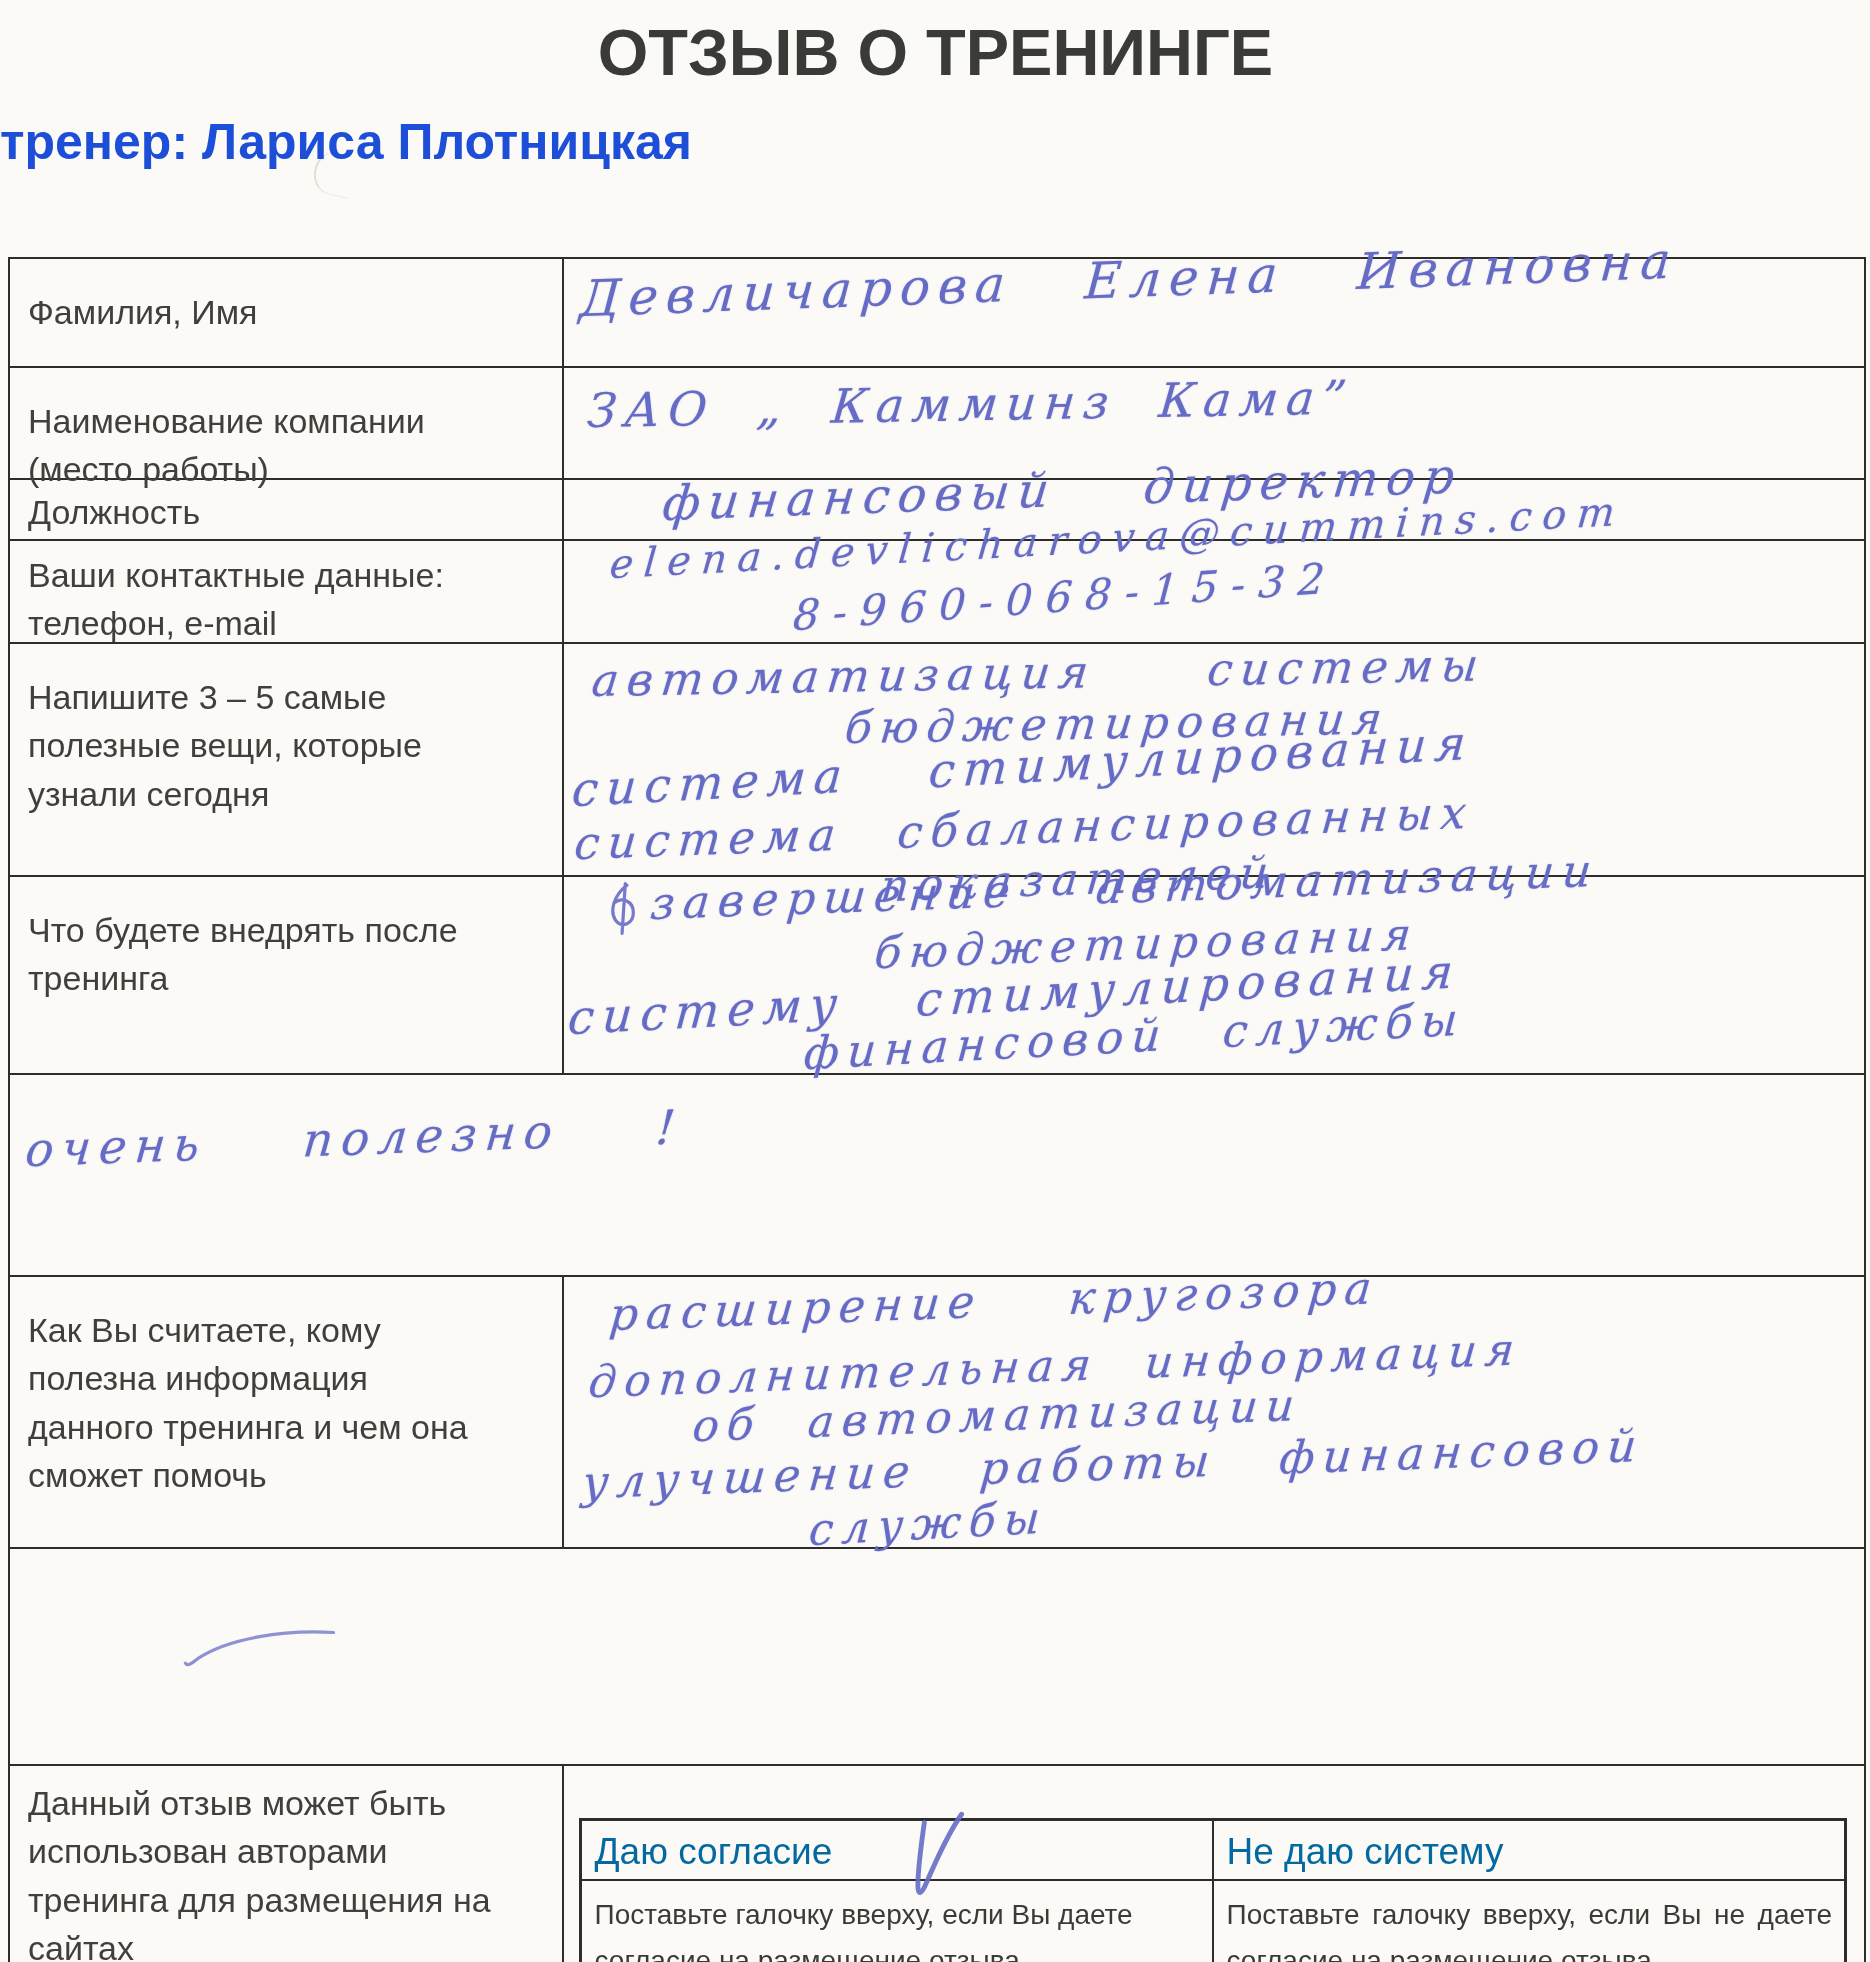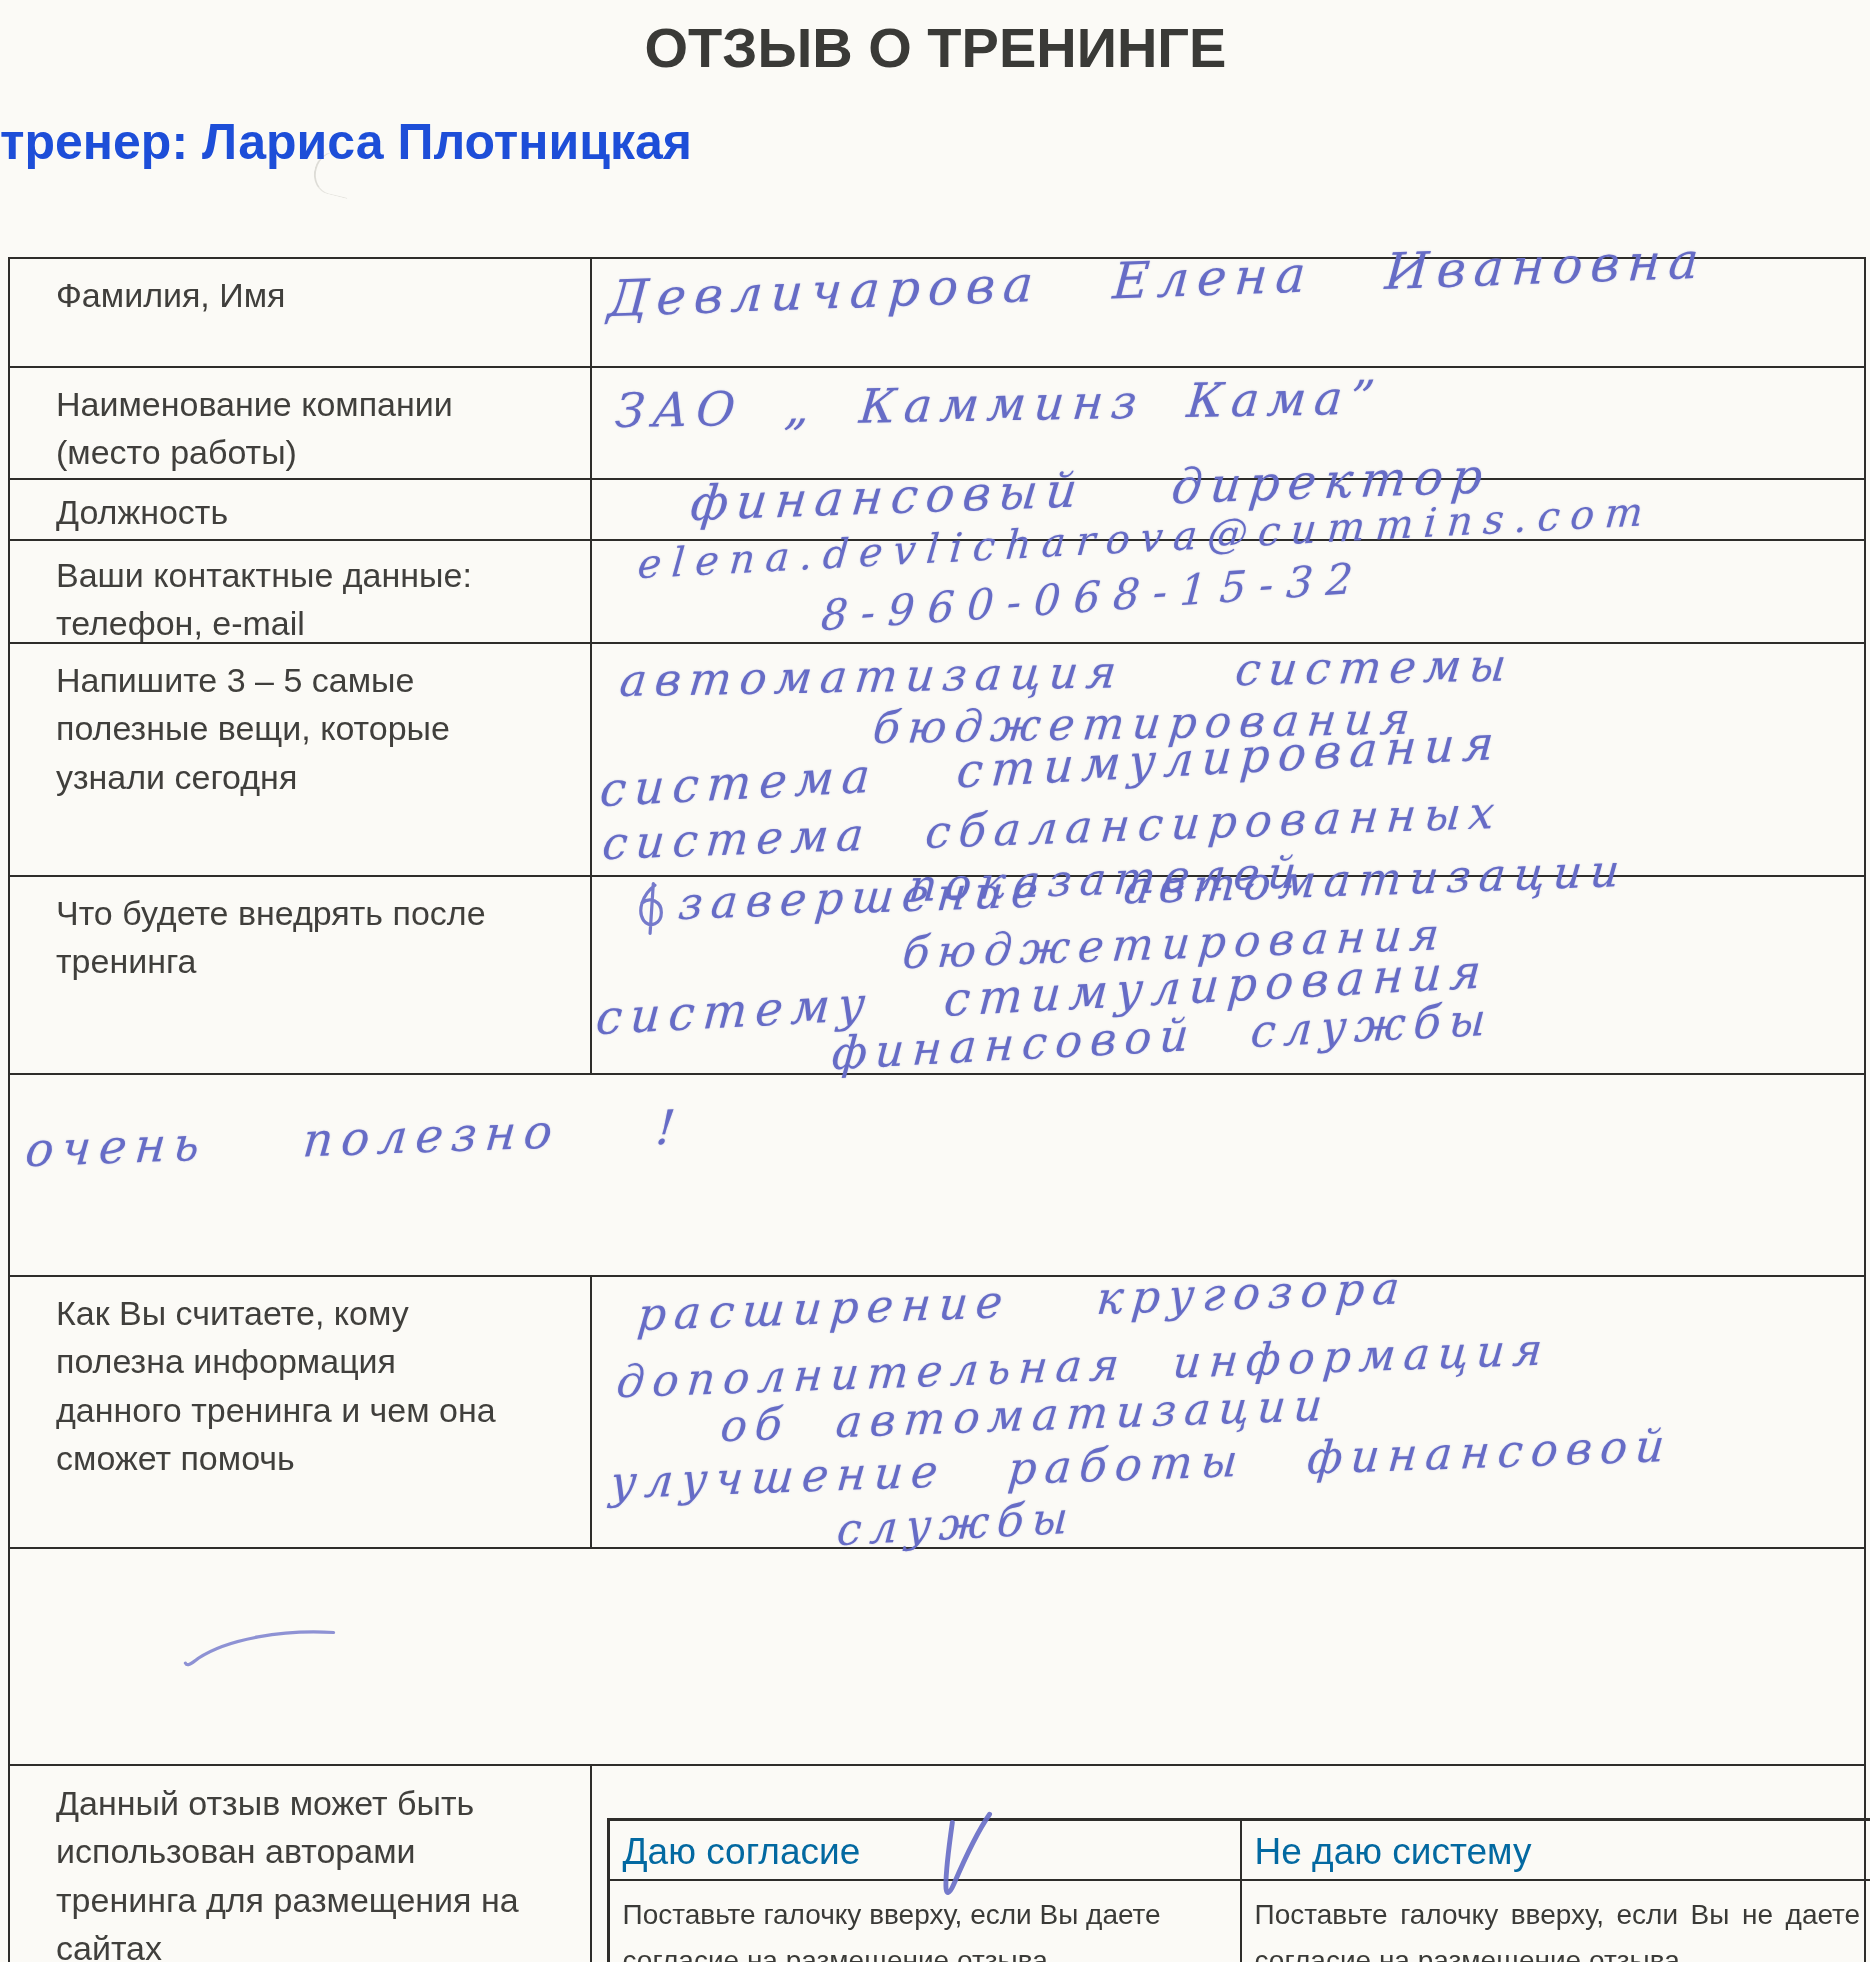--- a/index.html
+++ b/index.html
@@ -7,21 +7,21 @@
     width:1871px;height:1962px;
     background:#fbfaf6;
     font-family:"Liberation Sans",sans-serif;
     overflow:hidden;position:relative;
   }
   .page{position:absolute;inset:0;overflow:hidden;}
 
   
   .title{
     position:absolute;top:14.5px;left:0;width:100%;
-    text-align:center;font-size:56px;font-weight:bold;
+    text-align:center;font-size:65px;font-weight:bold;
     color:#3a3a37;letter-spacing:0px;
   }
   .subtitle{
     position:absolute;top:113px;left:0;width:100%;
     font-size:50px;font-weight:bold;
     color:#1d4ed8;
   }
   .artifact{
     position:absolute;left:314px;top:152px;width:37px;height:42px;
     border-left:2.4px solid #9a9890;border-bottom:0.8px solid #b5b3aa;
@@ -30,21 +30,21 @@
 
   
   .form-table{
     position:absolute;left:8px;top:257px;width:1854px;
     border:2.4px solid #2e2d2a;border-bottom:none;
     background:transparent;
   }
   .row{display:flex;border-bottom:2.4px solid #2e2d2a;position:relative;}
   .label-cell{
     width:554px;flex:0 0 554px;border-right:2.4px solid #2e2d2a;
-    padding:12px 8px 0 18px;box-sizing:border-box;margin-left:28px;
+    padding:29px 8px 0 18px;box-sizing:border-box;
   }
   .label{
     font-size:34px;line-height:1.42;color:#403f3c;
     white-space:pre-line;
   }
   .answer-cell{flex:1 1 auto;position:relative;overflow:visible;}
 
   
   .hand{
     position:absolute;

